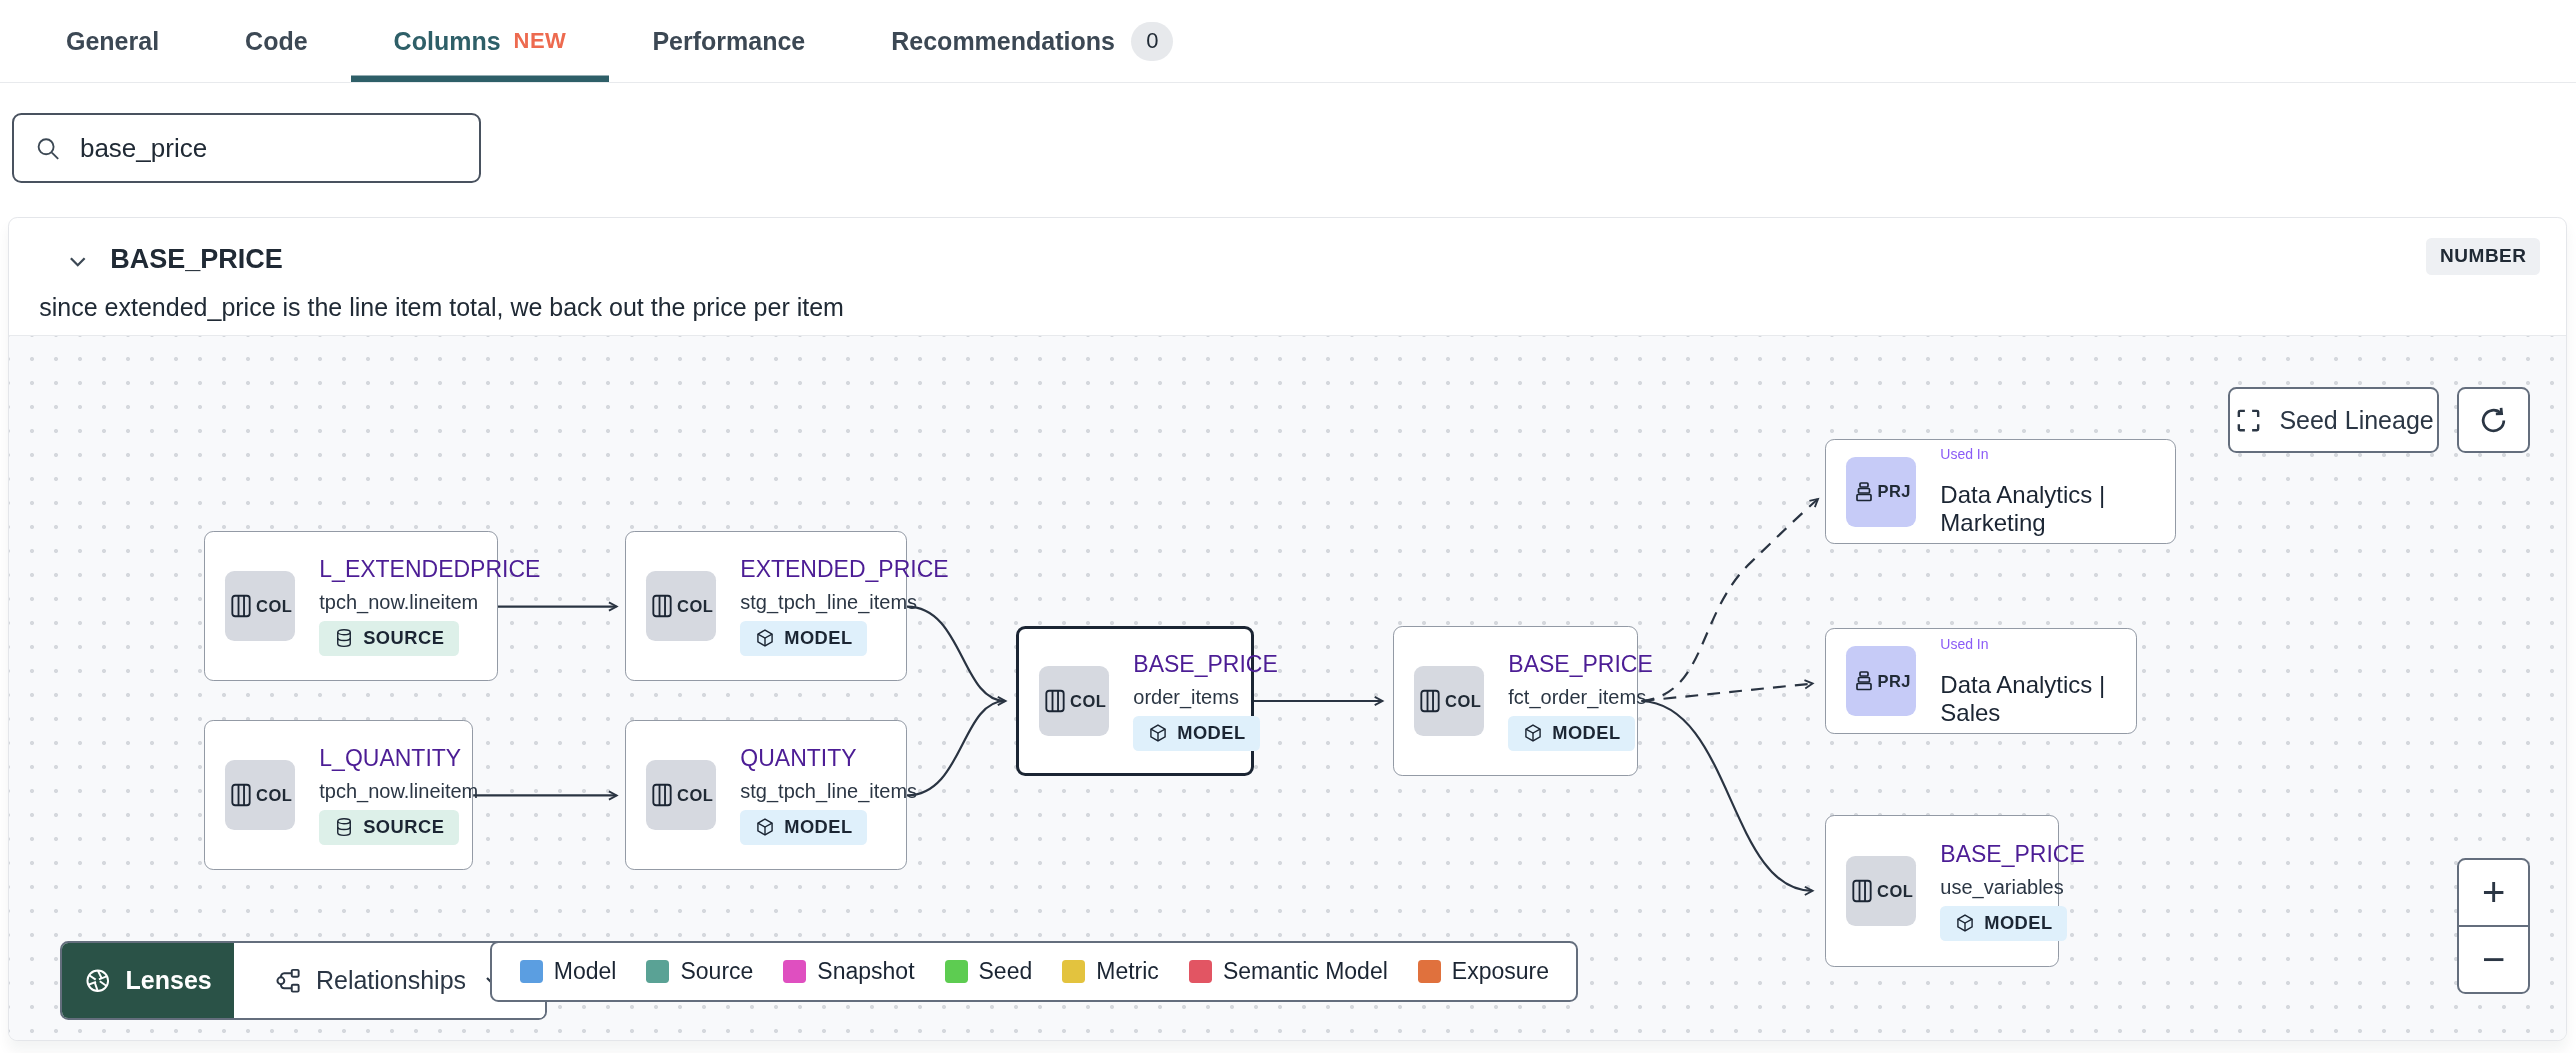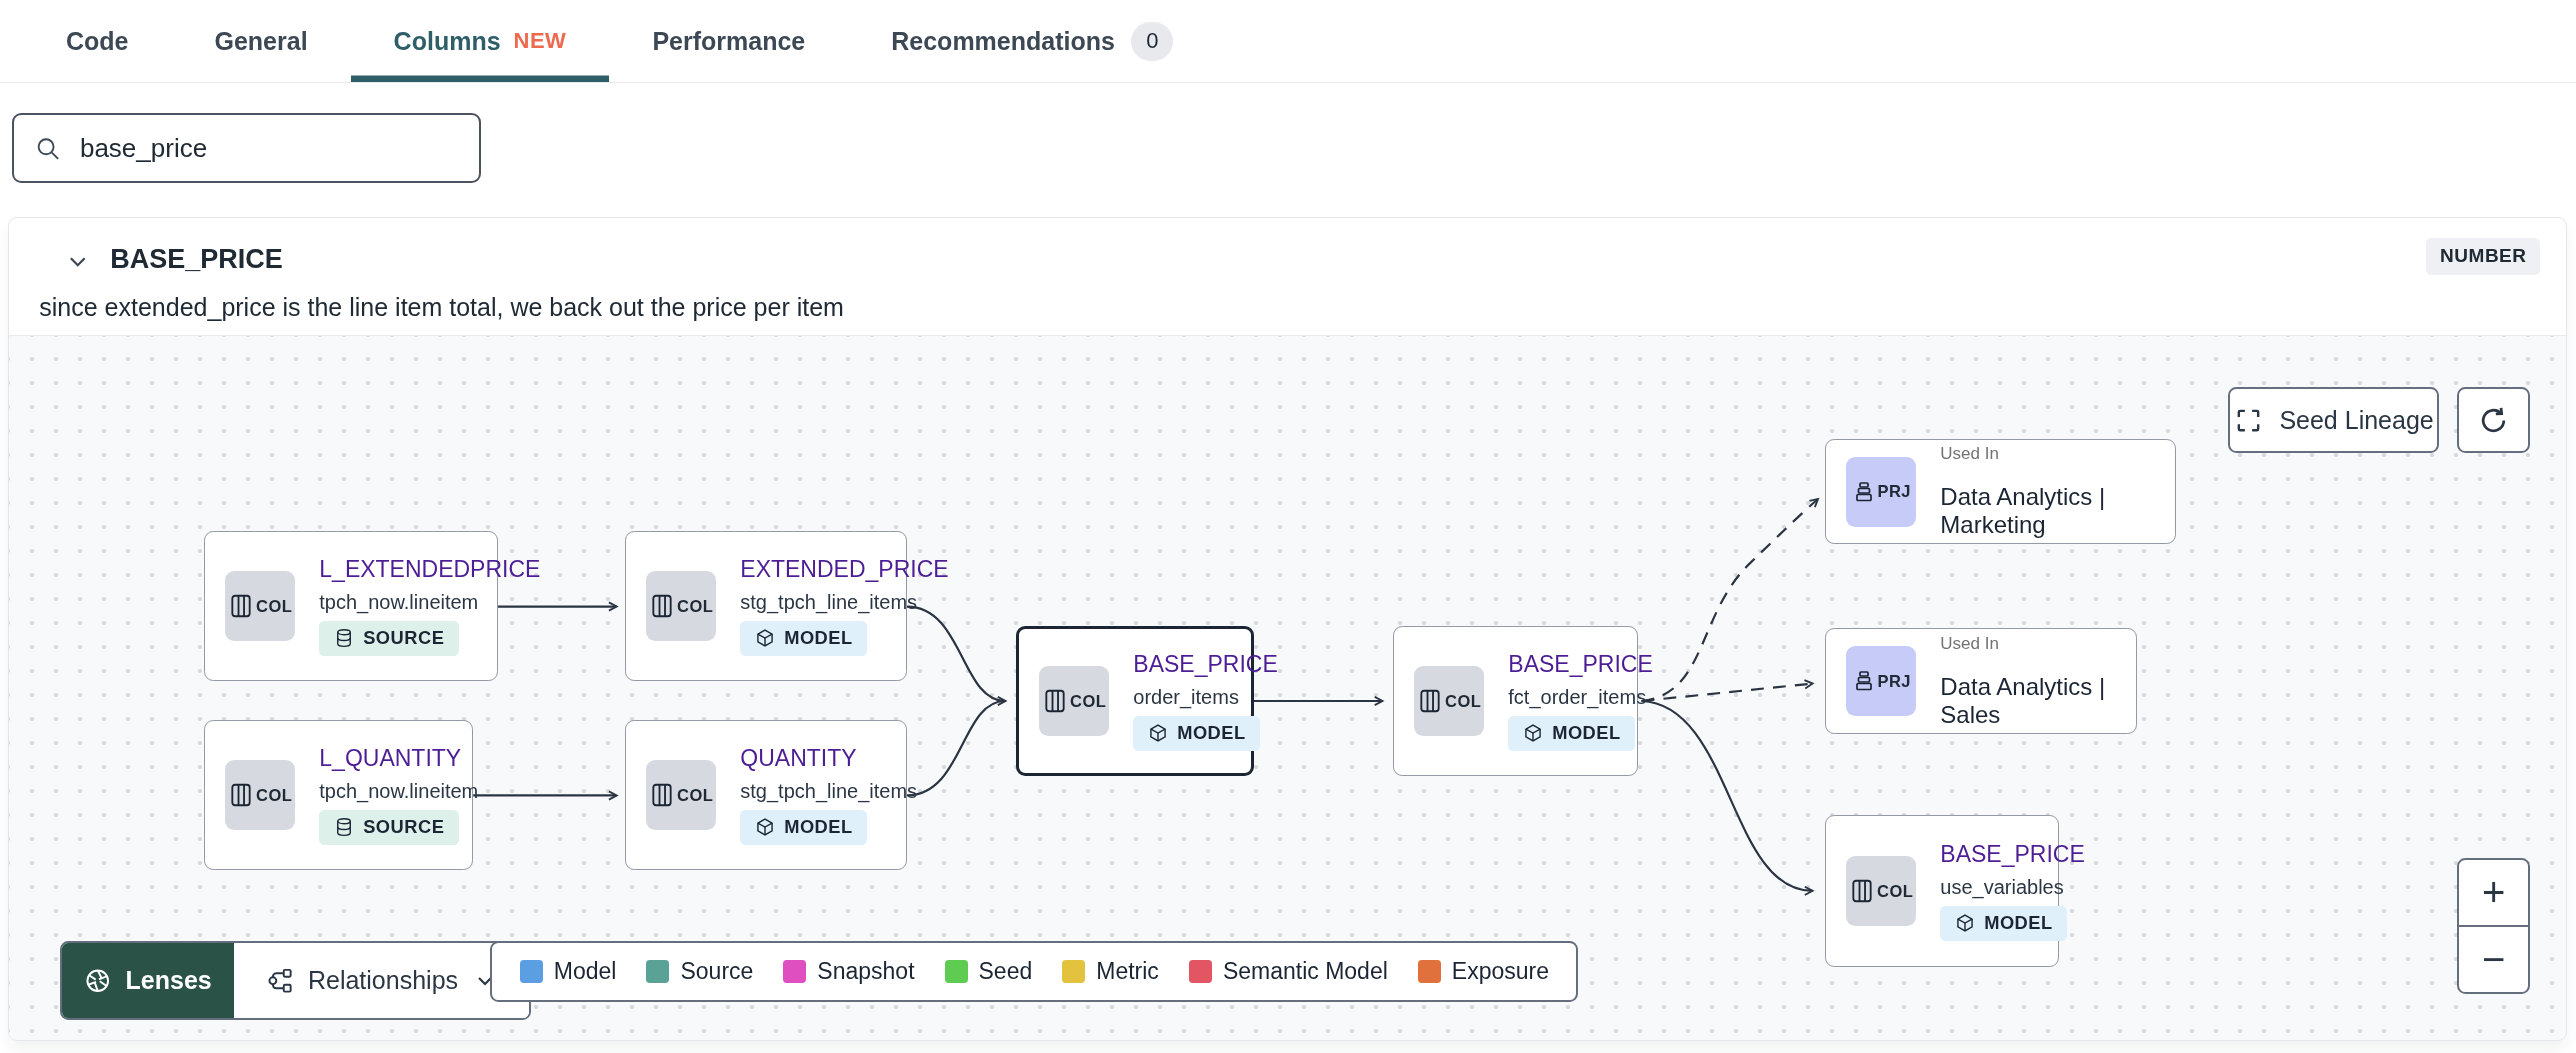--- a/index.html
+++ b/index.html
@@ -49,21 +49,21 @@
     display:flex; flex-direction:row; align-items:center; justify-content:center; gap:1.8px; }
   .node-icon .tag { font-size:16.5px; font-weight:700; color:#202a35; letter-spacing:0.5px; }
   .node-icon.prj { background:#c6cbf7; }
   .cnode .txt { display:flex; flex-direction:column; align-items:flex-start; gap:7.3px; }
   .cnode .title { font-size:23px; font-weight:400; color:#4c1d95; }
   .cnode .subtitle { font-size:20px; color:#2b3644; }
   .res-badge { display:inline-flex; align-items:center; gap:9.2px; border-radius:5.5px;
     padding:6.4px 14.7px; font-size:18.3px; font-weight:600; letter-spacing:0.5px; color:#1b2533; }
   .res-badge.source { background:#ddf0e9; }
   .res-badge.model { background:#dff0fb; }
-  .pnode .small { font-size:17px; color:#737373; }
+  .pnode .small { font-size:14px; color:#8b5cf6; }
   .pnode .name { font-size:24px; color:#1b2533; margin-top:19px; }
   
   .n1 { left:195px; top:195px; width:294px; height:150px; }
   .n2 { left:195px; top:384px; width:269px; height:150px; }
   .n3 { left:616px; top:195px; width:282px; height:150px; }
   .n4 { left:616px; top:384px; width:282px; height:150px; }
   .n5 { left:1007px; top:290px; width:238px; height:150px; }
   .n6 { left:1384px; top:290px; width:245px; height:150px; }
   .n7 { left:1816px; top:103px; width:351px; height:105px; }
   .n8 { left:1816px; top:292px; width:312px; height:106px; }
@@ -77,40 +77,40 @@
   .zoomctl { position:absolute; left:2448px; top:522px; width:73px; height:136px;
     border:2.3px solid #646e7d; border-radius:8.3px; background:#fff; display:flex; flex-direction:column; }
   .zoomctl .zbtn { flex:1; display:flex; align-items:center; justify-content:center;
     font-size:40px; color:#2b3644; cursor:pointer; }
   .zoomctl .zbtn:first-child { border-bottom:2.3px solid #646e7d; }
   
   .ctlbar { position:absolute; left:51px; top:605px; height:79px; display:flex;
     border:2.3px solid #646e7d; border-radius:8.3px; overflow:hidden; background:#fff; }
   .seg-lenses { background:#2a5247; color:#fff; display:flex; align-items:center; gap:13.8px;
     padding:0 22px; font-size:25px; font-weight:600; cursor:pointer; }
-  .seg-rel { background:#fff; display:flex; align-items:center; gap:14.7px; padding:0 32px;
+  .seg-rel { background:#fff; display:flex; align-items:center; gap:14.7px; padding:0 40px;
     font-size:25px; color:#2b3644; cursor:pointer; }
   .legend { position:absolute; left:481px; top:605px; height:61px; display:flex; align-items:center;
     gap:30px; padding:0 27.5px; border:2.3px solid #646e7d; border-radius:8.3px; background:#fff; }
   .litem { display:flex; align-items:center; gap:11px; }
   .swatch { width:23px; height:23px; border-radius:3.7px; }
   .litem span.lbl { font-size:23px; color:#1b2533; }
   svg.ic { display:block; }
 </style>
 </head>
 <body>
 
 <div id="app">
 
   <div class="tabbar">
     <div class="tab">
+        <span>General</span>
+      </div>
+    <div class="tab">
         <span>Code</span>
-      </div>
-    <div class="tab">
-        <span>General</span>
       </div>
     <div class="tab active">
       <span>Columns</span>
       <span class="new-badge">NEW</span>
     </div>
     <div class="tab">
         <span>Performance</span>
       </div>
     <div class="tab">
       <span>Recommendations</span>

